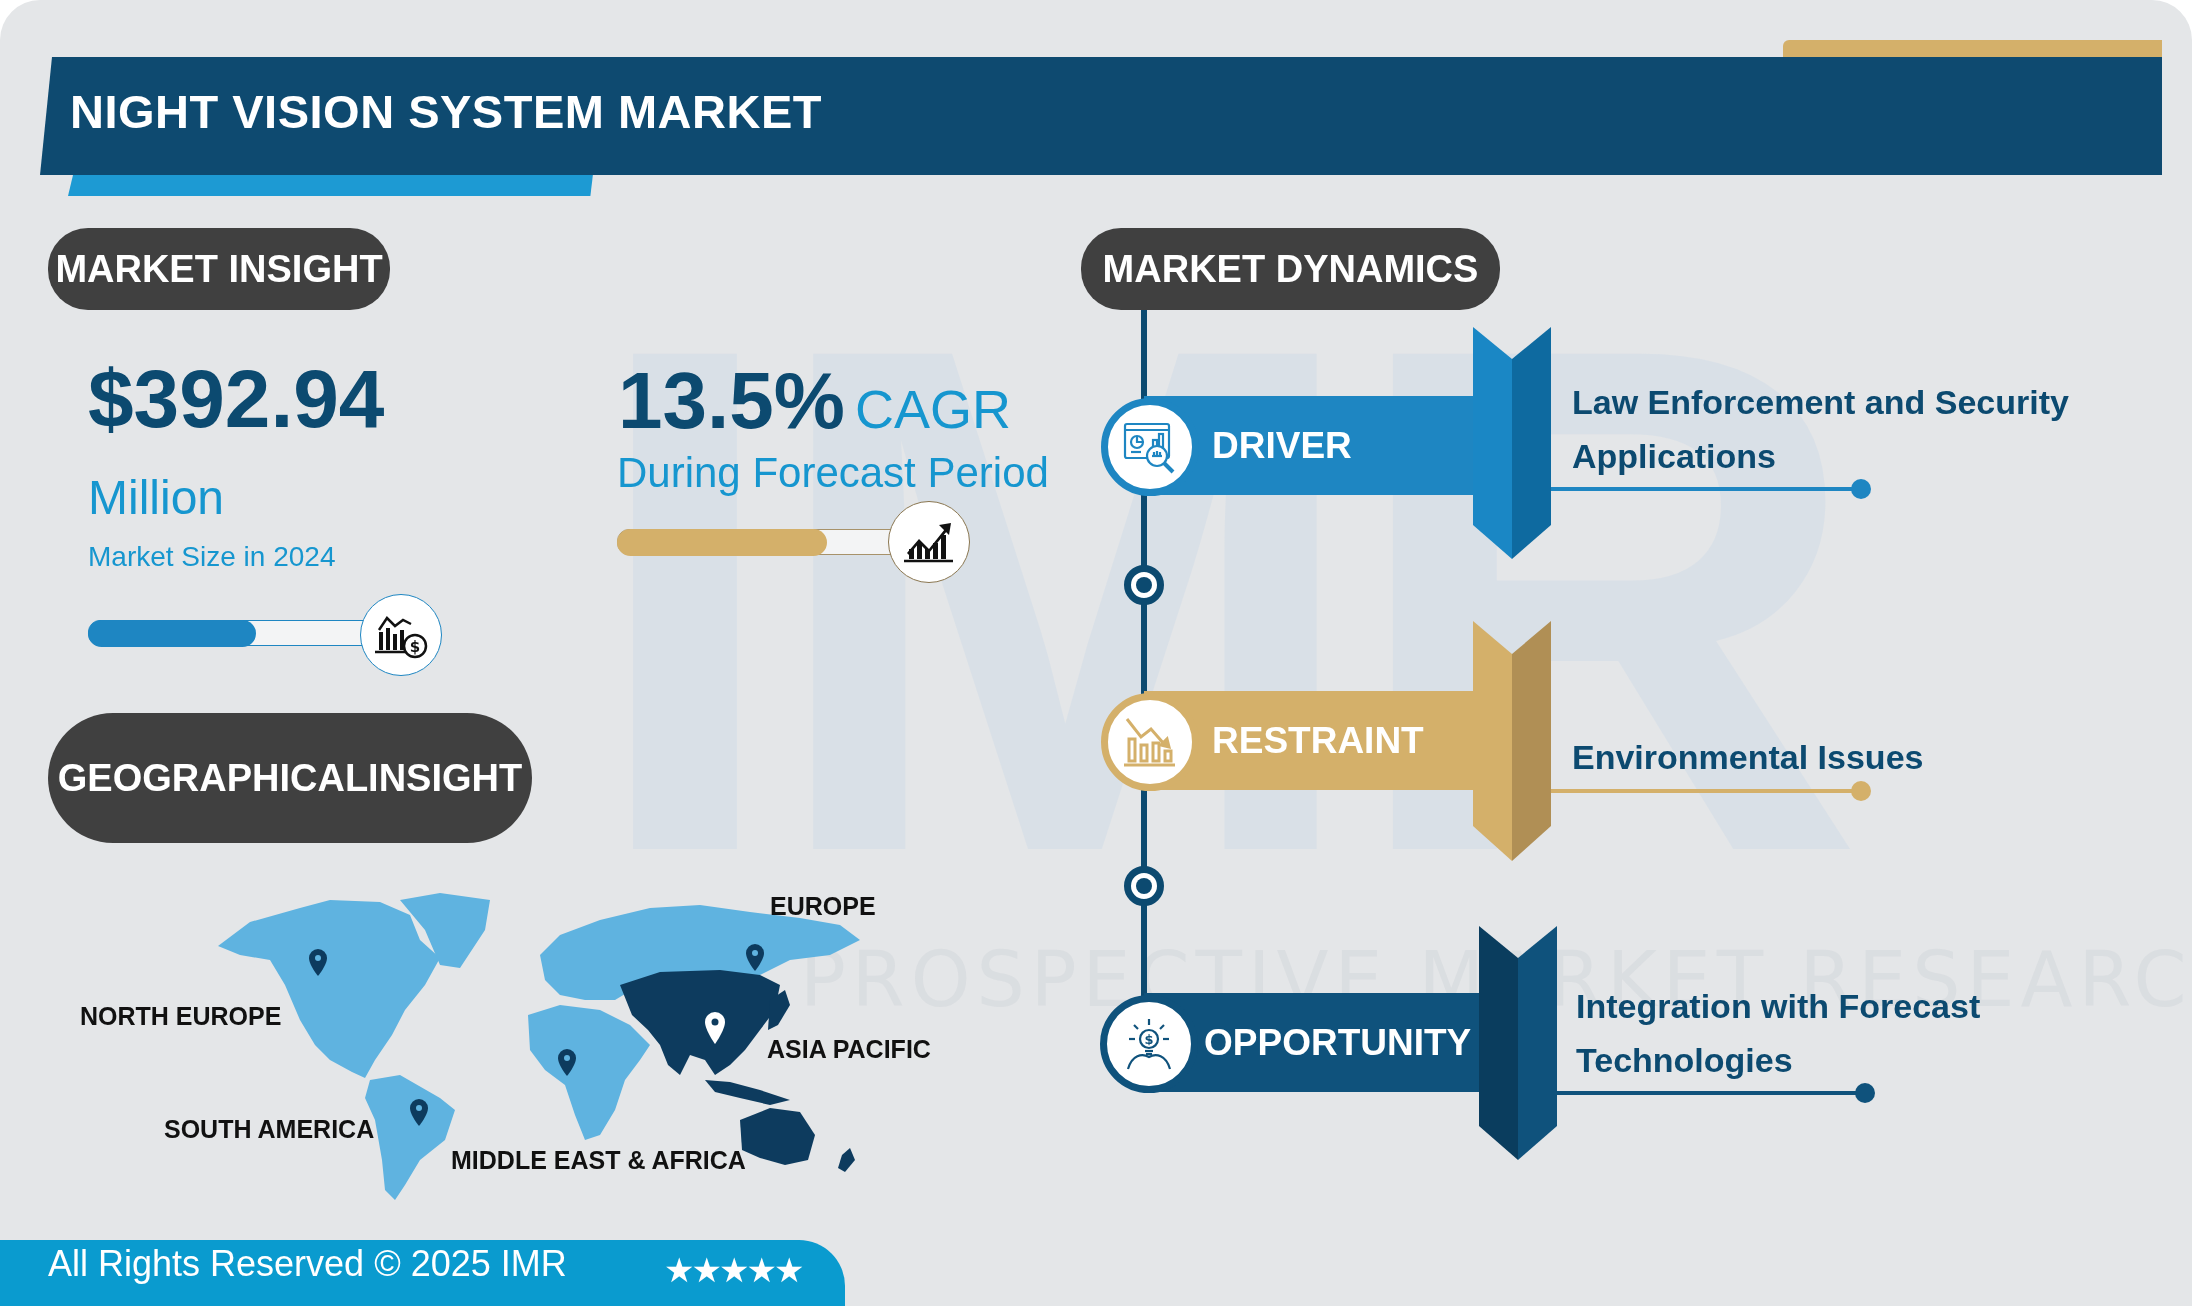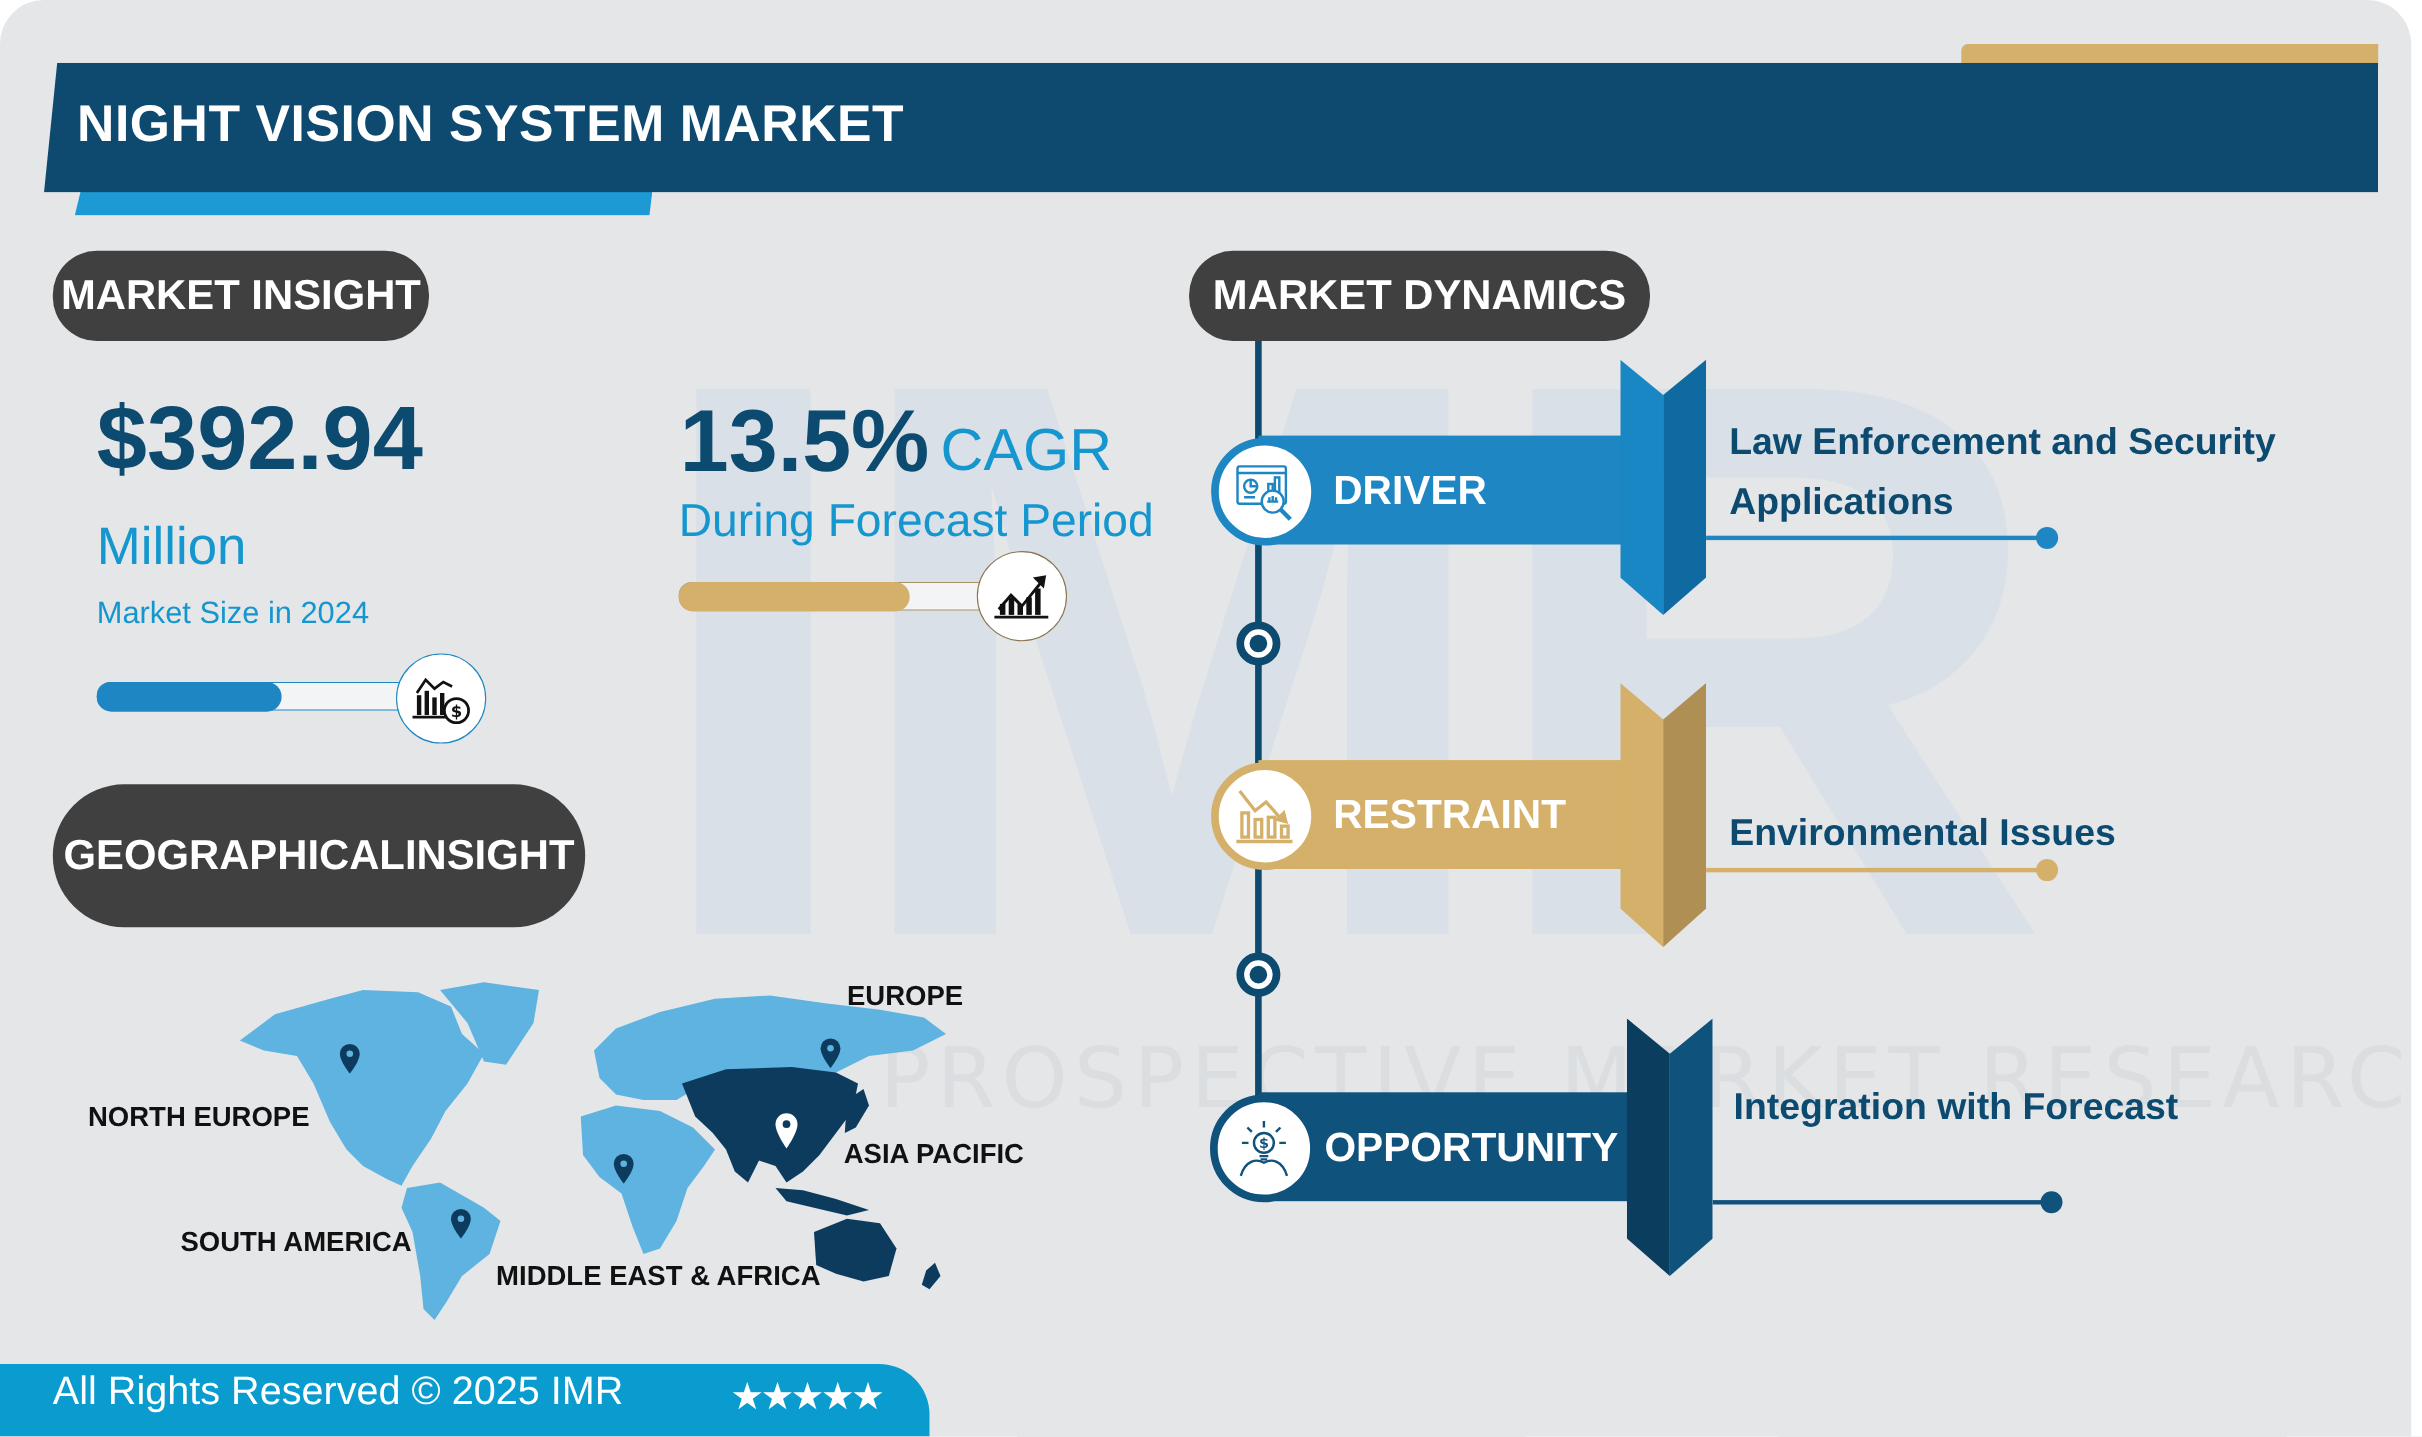--- a/index.html
+++ b/index.html
@@ -229,20 +229,21 @@
         <line x1="26" y1="39" x2="32" y2="39"></line>
       <path d="M8,54 C12,40 22,38 29,42 C36,38 46,40 50,54"></path>
     </svg>
   </div>
   <svg class="abs" style="left:1479px;top:926px;" width="78" height="234" viewBox="0 0 78 234">
     <polygon points="0,0 39,32 39,234 0,200" fill="#0a3d5e"></polygon>
     <polygon points="39,32 78,0 78,200 39,234" fill="#0f527c"></polygon>
   </svg>
   <div class="abs dyn-text" style="left:1576px;top:979px;">
     <div>Integration with Forecast</div>
+    <div>Technologies</div>
   </div>
   <div class="abs conn" style="left:1557px;top:1091px;width:304px;background:#0f527c;"></div>
   <div class="abs conn-dot" style="left:1855px;top:1083px;background:#0f527c;"></div>
 
   <div class="abs footer">
     <span class="footer-txt">All Rights Reserved © 2025 IMR</span>
     <span class="footer-stars">★★★★★</span>
   </div>
 </div>
 

